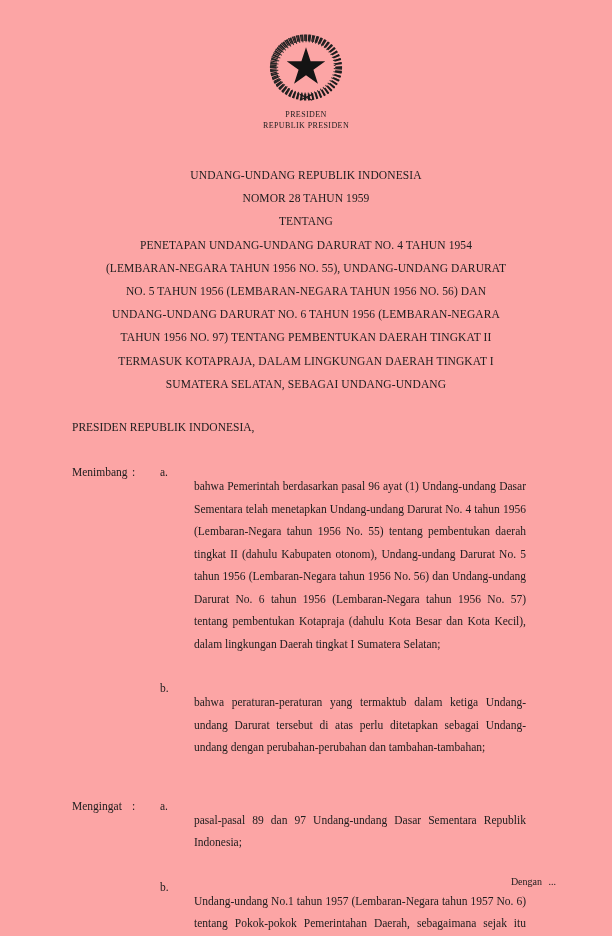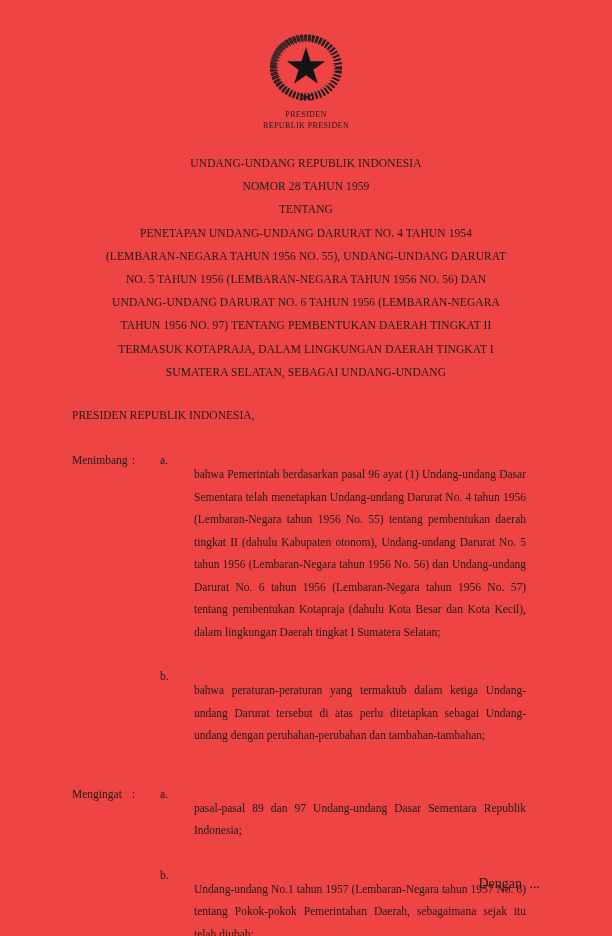--- a/index.html
+++ b/index.html
@@ -5,21 +5,21 @@
   html, body {
     margin: 0;
     padding: 0;
     background: #ffffff;
   }
   .page {
     position: relative;
     width: 612px;
     height: 936px;
     margin: 0 auto;
-    background: #ef4444;
+    background: #fca5a5;
     color: #1c1c1c;
     font-family: "Liberation Serif", "DejaVu Serif", serif;
     box-sizing: border-box;
     padding: 0 72px;
     overflow: hidden;
   }
   .emblem-wrap {
     margin-top: 33px;
     text-align: center;
   }
@@ -28,21 +28,21 @@
     margin: 0 auto;
   }
   .emblem-caption {
     margin-top: 5px;
     font-size: 8px;
     line-height: 10.5px;
     letter-spacing: 0.4px;
     text-align: center;
   }
   .title-block {
-    margin-top: 21px;
+    margin-top: 33px;
     text-align: center;
     font-size: 11.5px;
     line-height: 23.2px;
     letter-spacing: 0.1px;
   }
   .salutation {
     margin-top: 20px;
     font-size: 11.5px;
     line-height: 23px;
   }
@@ -61,22 +61,22 @@
   .clause .label { text-align: left; }
   .clause .colon { text-align: left; }
   .clause .marker { text-align: left; }
   .clause .text {
     margin: 14px;
     text-align: justify;
   }
   .catchword {
     position: absolute;
     top: 876px;
-    right: 72px;
-    font-size: 14px;
+    right: 56px;
+    font-size: 10px;
     word-spacing: 4px;
   }
 </style>
 </head>
 <body>
 
 <div class="page">
 
   <div class="emblem-wrap">
     <svg width="78" height="72" viewBox="0 0 100 92" aria-hidden="true">

